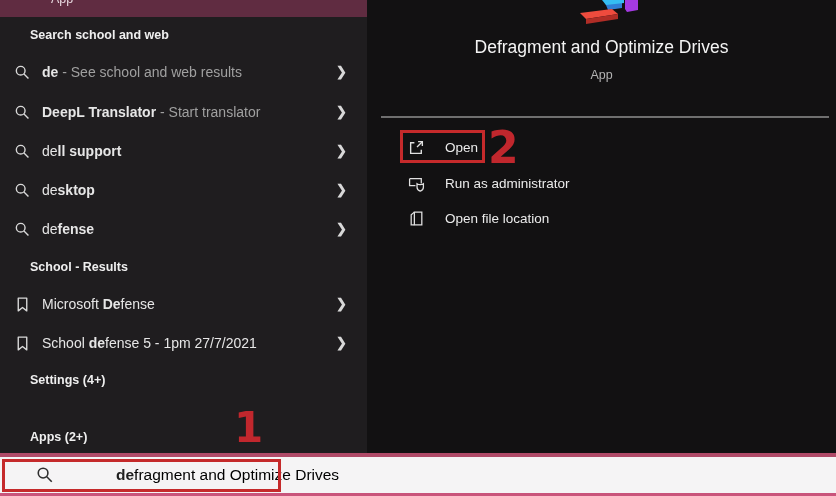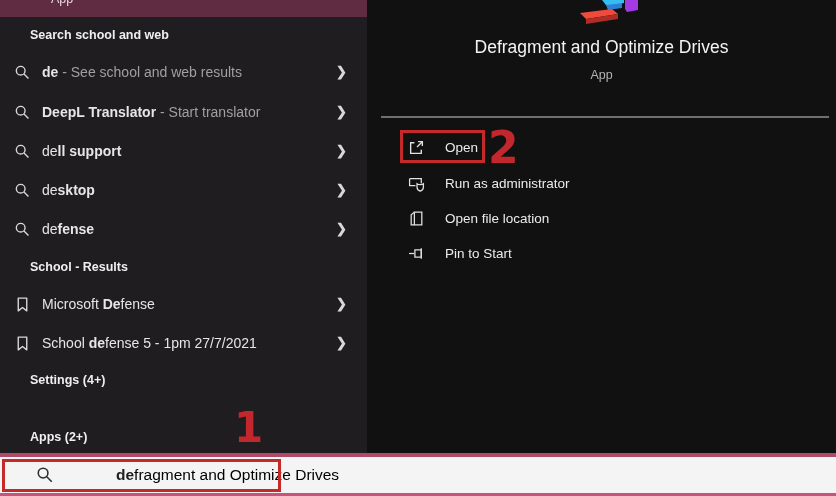--- a/index.html
+++ b/index.html
@@ -187,30 +187,20 @@
     <div class="act-row" style="top:168px">
       <span class="aic">
         <svg viewBox="0 0 16 16" width="17" height="17" fill="none" stroke="#e0e0e0" stroke-width="1.2">
           <path d="M1.5 3.5 h11 v4.5 M1.5 3.5 v6.5 h5.5"></path>
           <path d="M8.5 8.2 c2 1.2 4 1.2 6 0 v3.4 c0 2 -1.9 3.2 -3 3.6 c-1.1 -.4 -3 -1.6 -3 -3.6 z"></path>
         </svg>
       </span>
       <span class="atxt">Run as administrator</span>
     </div>
 
-    <div class="act-row" style="top:238px">
-      <span class="aic">
-        <svg viewBox="0 0 16 16" width="17" height="17" fill="none" stroke="#e0e0e0" stroke-width="1.2">
-          <line x1="1" y1="8" x2="6" y2="8"></line>
-          <path d="M6.5 4.5 h6 v7 h-6 z"></path>
-          <line x1="12.5" y1="3" x2="12.5" y2="13"></line>
-        </svg>
-      </span>
-      <span class="atxt">Pin to Start</span>
-    </div>
 
   </div>
 
   <div class="pink-line-top"></div>
   <div class="search-bar">
     <span class="sic">
       <svg viewBox="0 0 16 16" width="18" height="18">
           <circle cx="6.3" cy="6.3" r="4.3" fill="none" stroke="#2e2e2e" stroke-width="1.4"></circle>
           <line x1="9.6" y1="9.6" x2="14" y2="14" stroke="#2e2e2e" stroke-width="1.4"></line>
         </svg>

